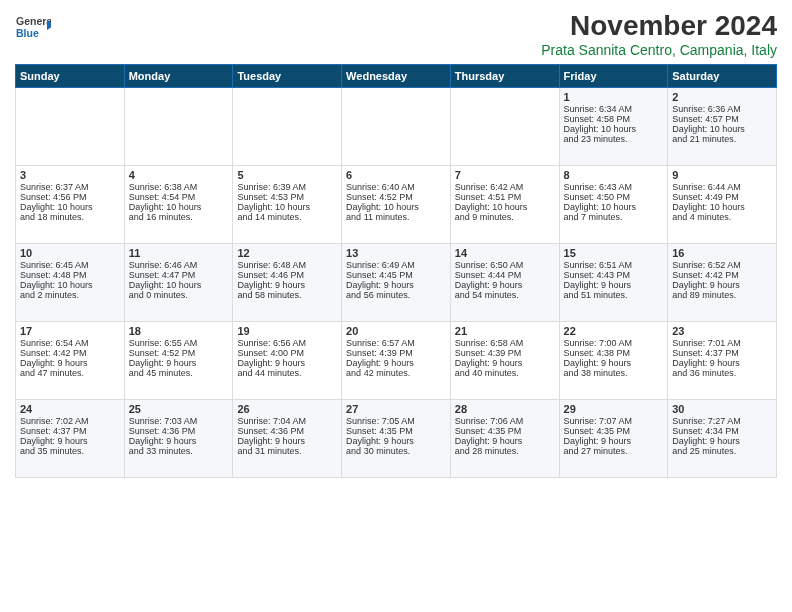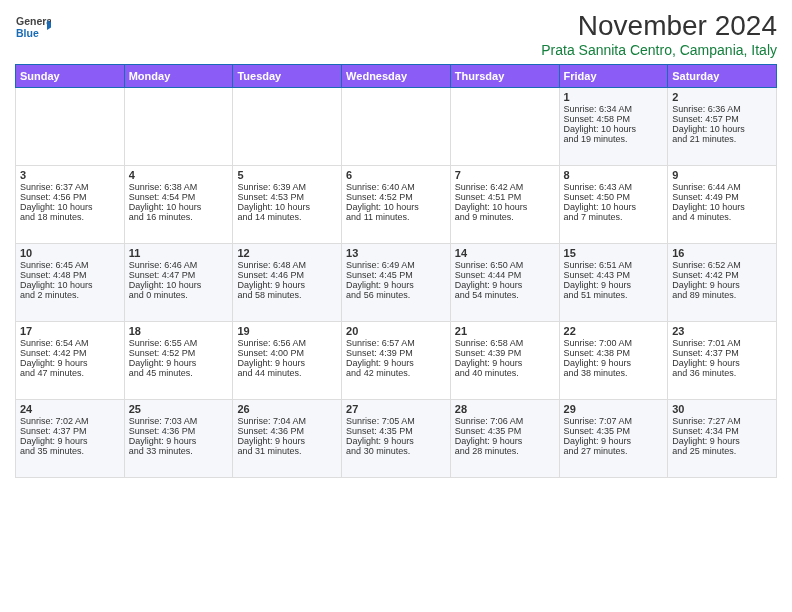--- a/index.html
+++ b/index.html
@@ -24,34 +24,34 @@
     .logo {
       display: flex;
       align-items: center;
       gap: 4px;
     }
     .title-section {
       text-align: right;
     }
     .month-title {
       font-size: 28px;
-      font-weight: normal;
+      font-weight: bold;
       color: #333;
     }
     .subtitle {
       font-size: 14px;
       color: #15803d;
     }
     table {
       width: 100%;
       border-collapse: collapse;
       table-layout: fixed;
     }
     thead tr {
-      background-color: #8b5cf6;
+      background-color: #0c4a6e;
     }
     thead th {
       color: #fff;
       font-size: 11px;
       padding: 5px 4px;
       text-align: left;
       border: 1px solid #1a6bb5;
     }
     tbody tr {
       border-bottom: 1px solid #ccc;
@@ -114,21 +114,21 @@
           <td class="empty-cell"></td>
           <td class="empty-cell"></td>
           <td class="empty-cell"></td>
           <td class="empty-cell"></td>
           <td class="empty-cell"></td>
           <td>
             <span class="day-num">1</span>
             <div>Sunrise: 6:34 AM</div>
             <div>Sunset: 4:58 PM</div>
             <div>Daylight: 10 hours</div>
-            <div>and 19 minutes.</div>
+            <div>and 23 minutes.</div>
           </td>
           <td>
             <span class="day-num">2</span>
             <div>Sunrise: 6:36 AM</div>
             <div>Sunset: 4:57 PM</div>
             <div>Daylight: 10 hours</div>
             <div>and 21 minutes.</div>
           </td>
         </tr>
         <tr>

